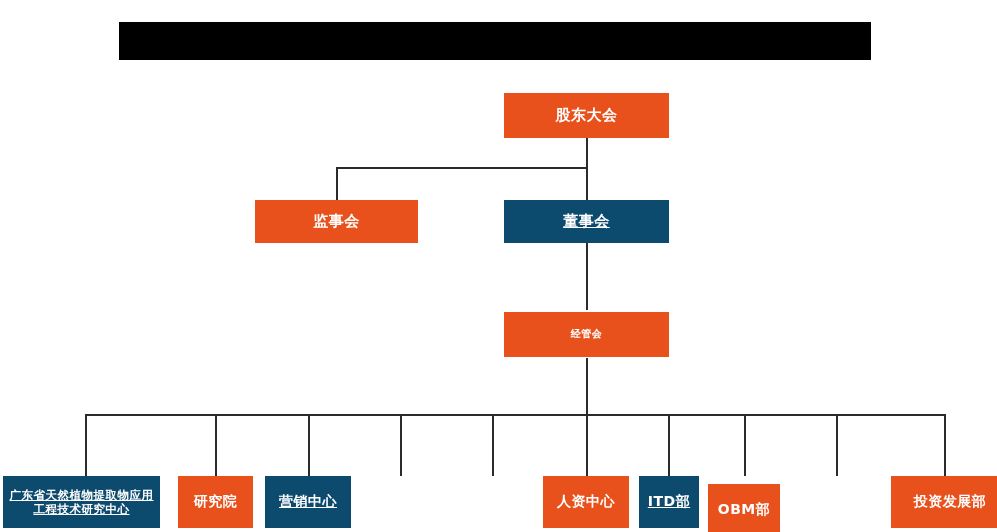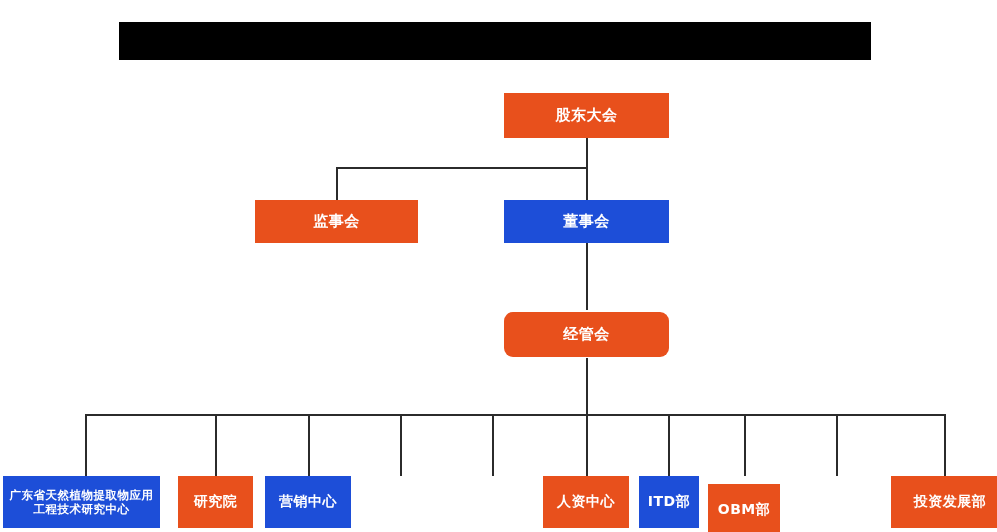--- a/index.html
+++ b/index.html
@@ -44,25 +44,25 @@
     align-items: center;
     justify-content: center;
     text-align: center;
     color: #ffffff;
     font-weight: bold;
     letter-spacing: 0.5px;
     line-height: 1.25;
     user-select: none;
   }
   .node.dark  { background: #E8501C; }
-  .node.light { background: #1d4ed8; }
+  .node.light { background: #0c4a6e; text-decoration: underline; }
 
   .node.lvl1 { font-size: 15px; }
   .node.lvl2 { font-size: 15px; }
-  .node.lvl3 { font-size: 15px; border-radius: 9px; }
+  .node.lvl3 { font-size: 10px; }
   .node.leaf { font-size: 14px; }
   .node.leaf.small { font-size: 11.5px; font-weight: bold; padding: 0 5px; }
 </style>
 </head>
 <body>
 
 <div id="canvas">
 
   <div class="title-bar"></div>
 

